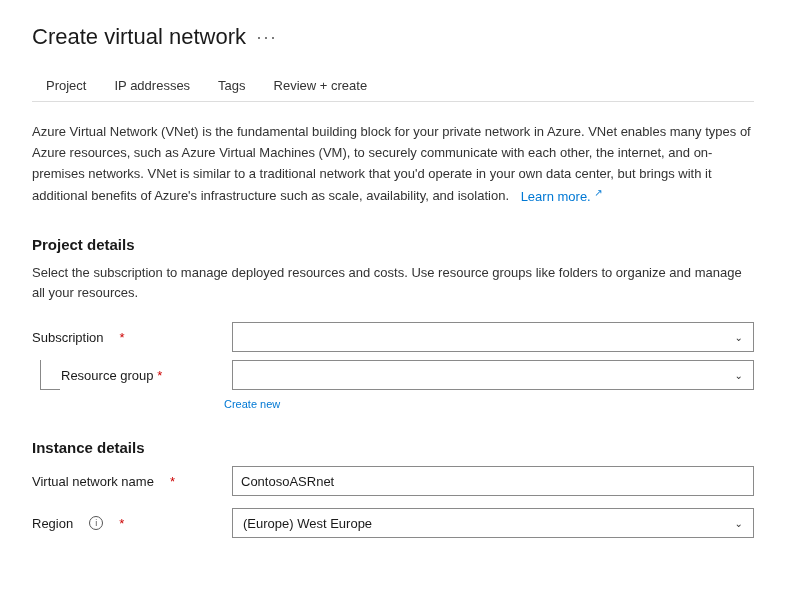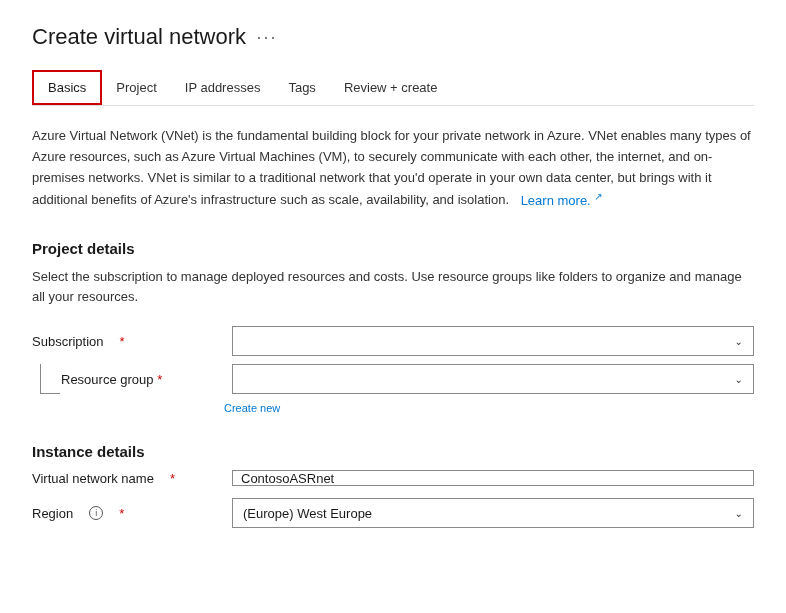--- a/index.html
+++ b/index.html
@@ -94,21 +94,21 @@
       line-height: 1.6;
       margin-bottom: 18px;
     }
 
     .required-star {
       color: #c00;
     }
 
     .form-input {
       flex: 1;
-      height: 16px;
+      height: 30px;
       border: 1px solid #8a8a8a;
       padding: 0 8px;
       font-size: 13px;
       color: #1a1a1a;
       outline: none;
     }
 
     .create-new-link {
       color: #0078d4;
       font-size: 11px;
@@ -172,21 +172,20 @@
   </style>
 </head>
 <body>
 
 <div class="page-header">
   <h1 class="page-title">Create virtual network</h1>
   <span class="more-icon">···</span>
 </div>
 
 <div class="tabs">
-  <button class="tab active">Basics</button>
   <button class="tab">Project</button>
   <button class="tab">IP addresses</button>
   <button class="tab">Tags</button>
   <button class="tab">Review + create</button>
 </div>
 
 <p class="description-text">
   <span>Azure Virtual Network (VNet) is the fundamental building block for your private network in Azure. VNet enables many types of Azure resources, such as Azure Virtual Machines (VM), to securely communicate with each other, the internet, and on-premises networks. VNet is similar to a traditional network that you'd operate in your own data center, but brings with it additional benefits of Azure's infrastructure such as scale, availability, and isolation.</span>
   <a class="learn-more" href="#">
     <span>Learn more.</span>

